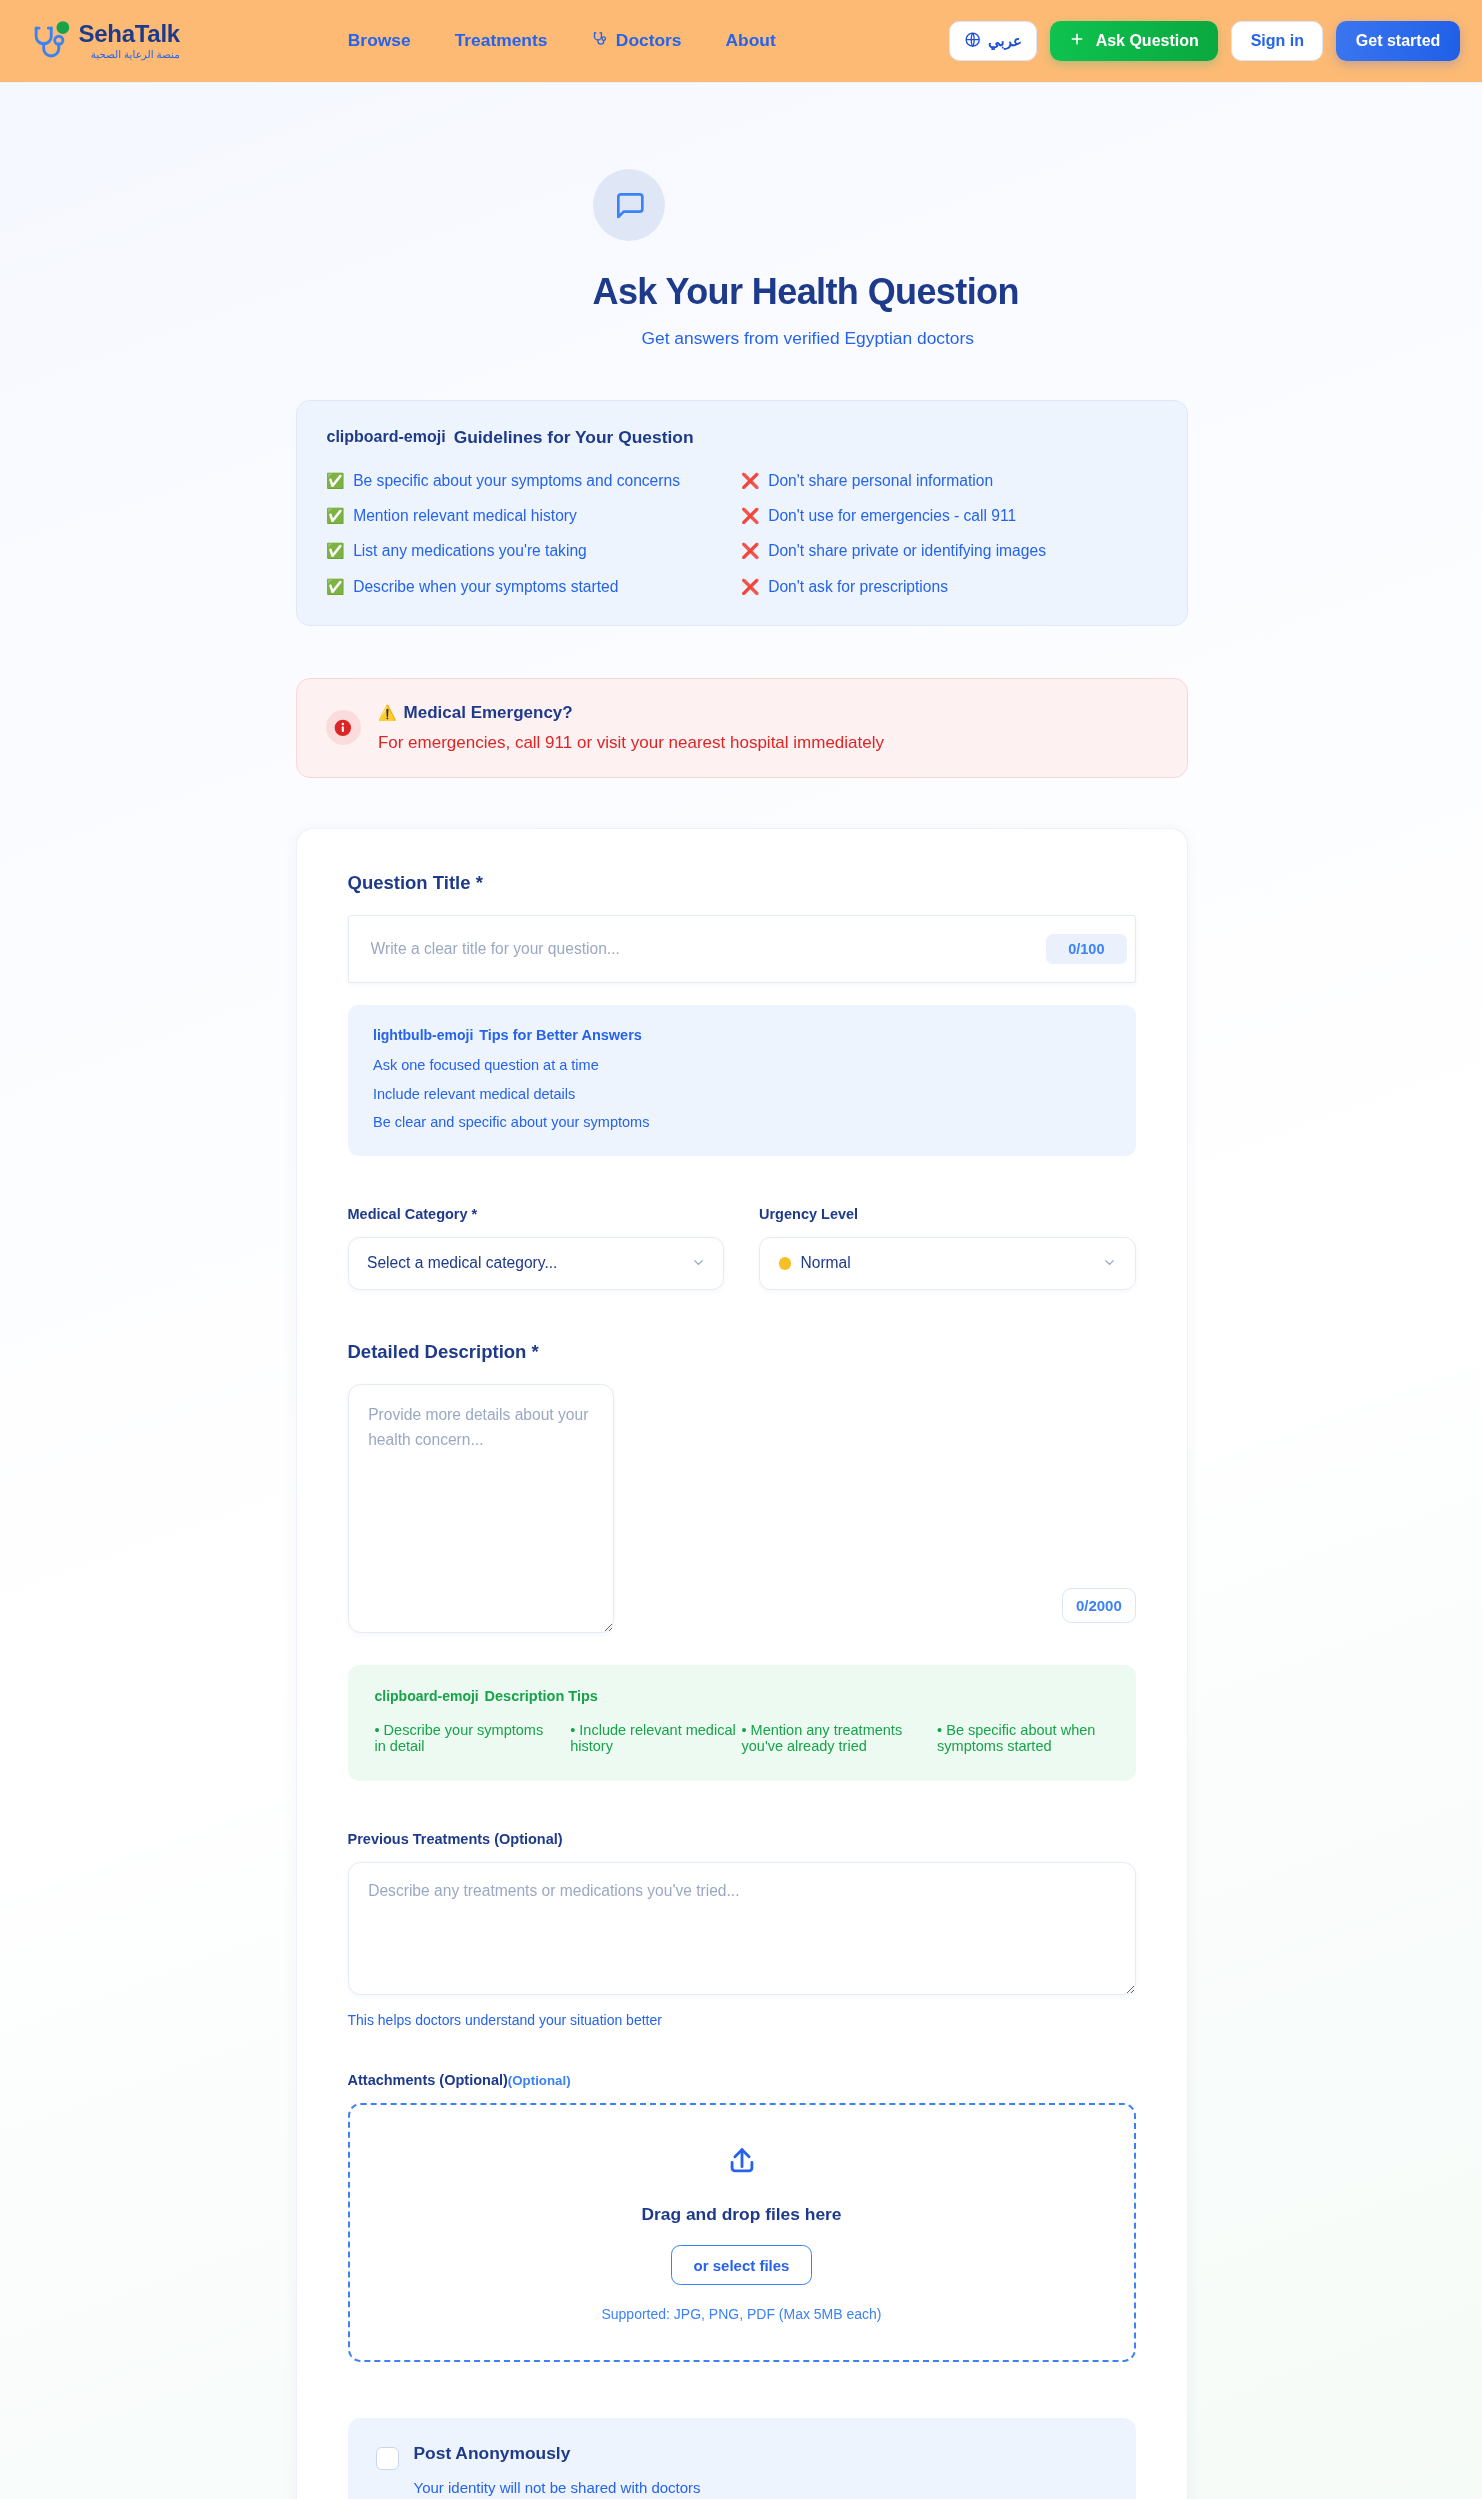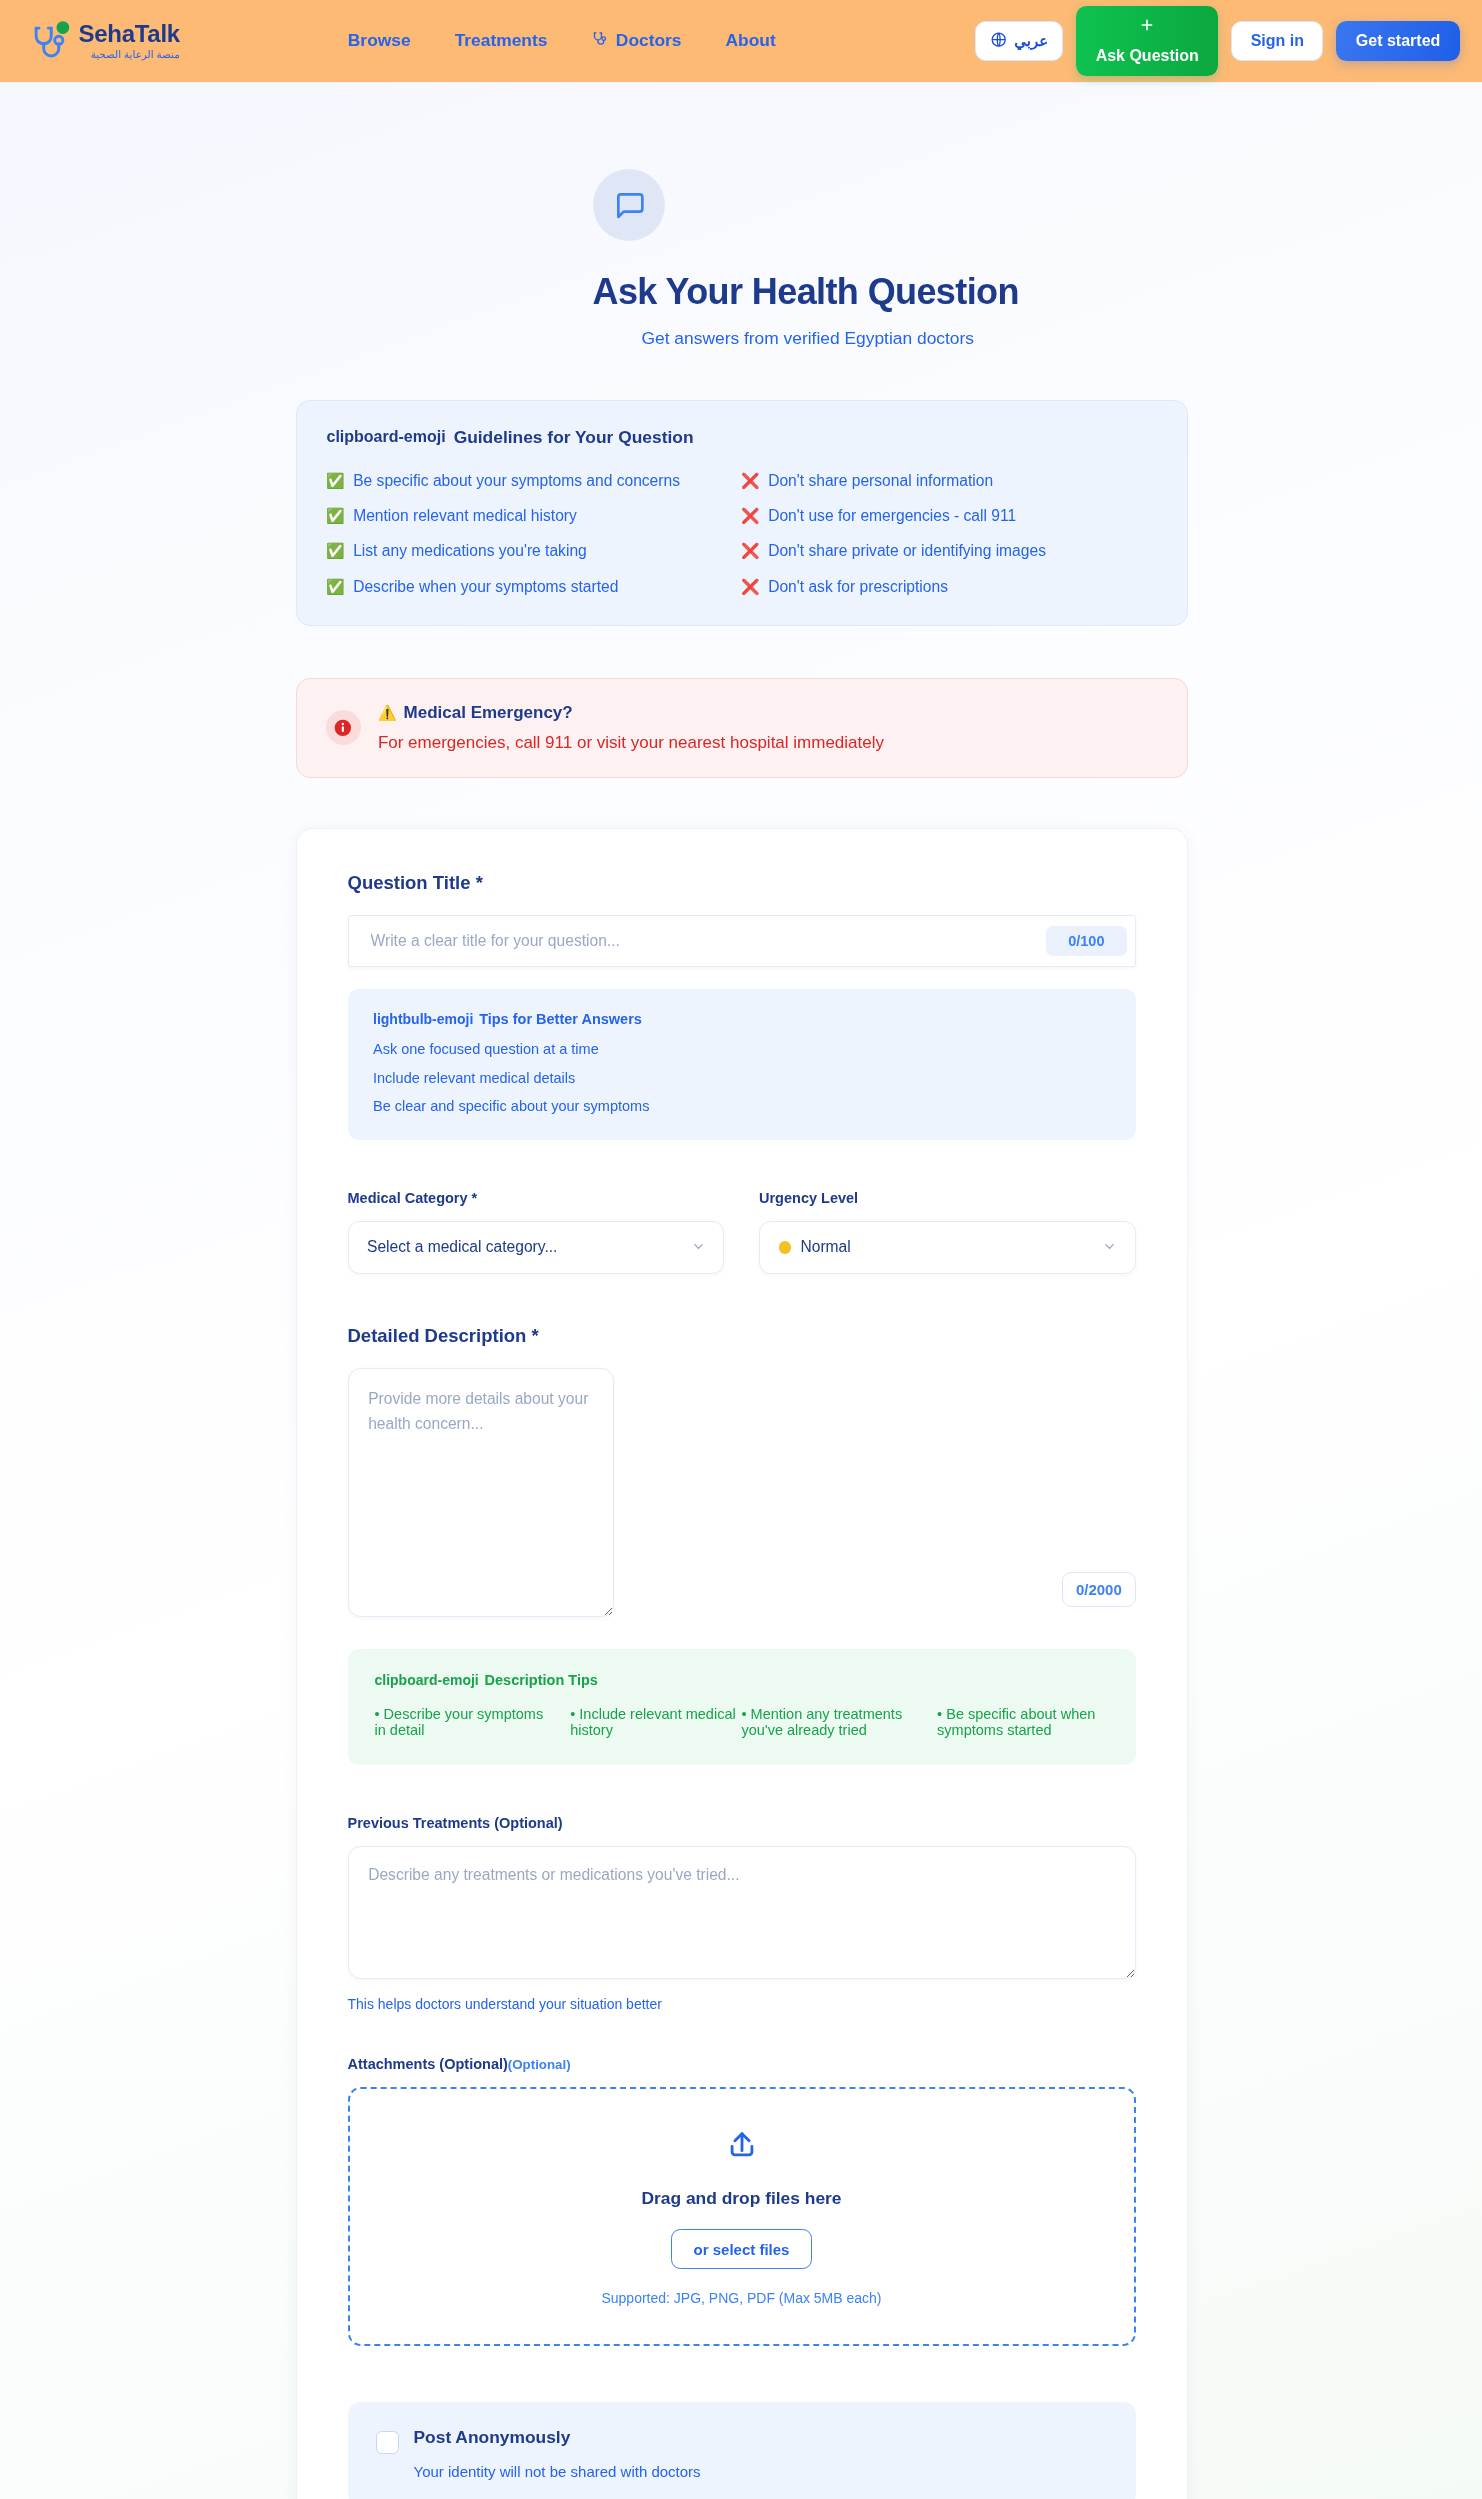--- a/index.html
+++ b/index.html
@@ -53,21 +53,20 @@
     padding: 8.7px 14px; font-size: 15px; color: #1d4ed8; font-weight: 600;
     cursor: pointer;
   }
   .btn-ask {
     display: flex; align-items: center; gap: 10.4px;
     background: linear-gradient(90deg, #0ec24f 0%, #0ba83f 100%);
     color: #fff; border: none; border-radius: 10.4px;
     padding: 10.4px 19.7px; font-size: 16px; font-weight: 700;
     box-shadow: 0 3.5px 9.3px rgba(16,185,129,0.28); cursor: pointer;
     white-space: nowrap;
-    flex-direction: column;
   }
   .btn-signin {
     border: 1.2px solid #dbe4fb; background: #fff; border-radius: 10.4px;
     padding: 9.8px 18.5px; font-size: 16px; color: #2563eb; font-weight: 600; cursor: pointer;
   }
   .btn-getstarted {
     background: linear-gradient(100deg, #3b76f0 0%, #1f5fe8 100%);
     color: #fff; border: none; border-radius: 10.4px;
     padding: 11px 19.7px; font-size: 16px; font-weight: 700;
     box-shadow: 0 3.5px 10.4px rgba(37,99,235,0.28); cursor: pointer;
@@ -134,21 +133,21 @@
   .field-label {
     font-size: 18.5px; font-weight: 700; color: #1e3a8a; margin-bottom: 21px;
   }
   .field-label-sm {
     font-size: 14.5px; font-weight: 700; color: #1e3a8a; margin-bottom: 15px;
   }
   .label-optional { font-size: 13.3px; color: #3b82f6; font-weight: 600; }
 
   .title-input-wrap {
     position: relative; border: 1.2px solid #e4eaf6; border-radius: 3px;
-    background: #fff; height: 52px; display: flex; align-items: center;
+    background: #fff; height: 68px; display: flex; align-items: center;
     box-shadow: 0 1.2px 4.6px rgba(30,58,138,0.04);
   }
   .title-input {
     border: none; outline: none; background: transparent;
     font-size: 15.6px; color: #1e3a8a; padding: 0 93px 0 22px; width: 100%;
     font-family: "Liberation Sans", sans-serif;
   }
   .title-input::placeholder { color: #9aa8c4; }
   .counter-badge {
     position: absolute; right: 8px; top: 50%; transform: translateY(-50%);

